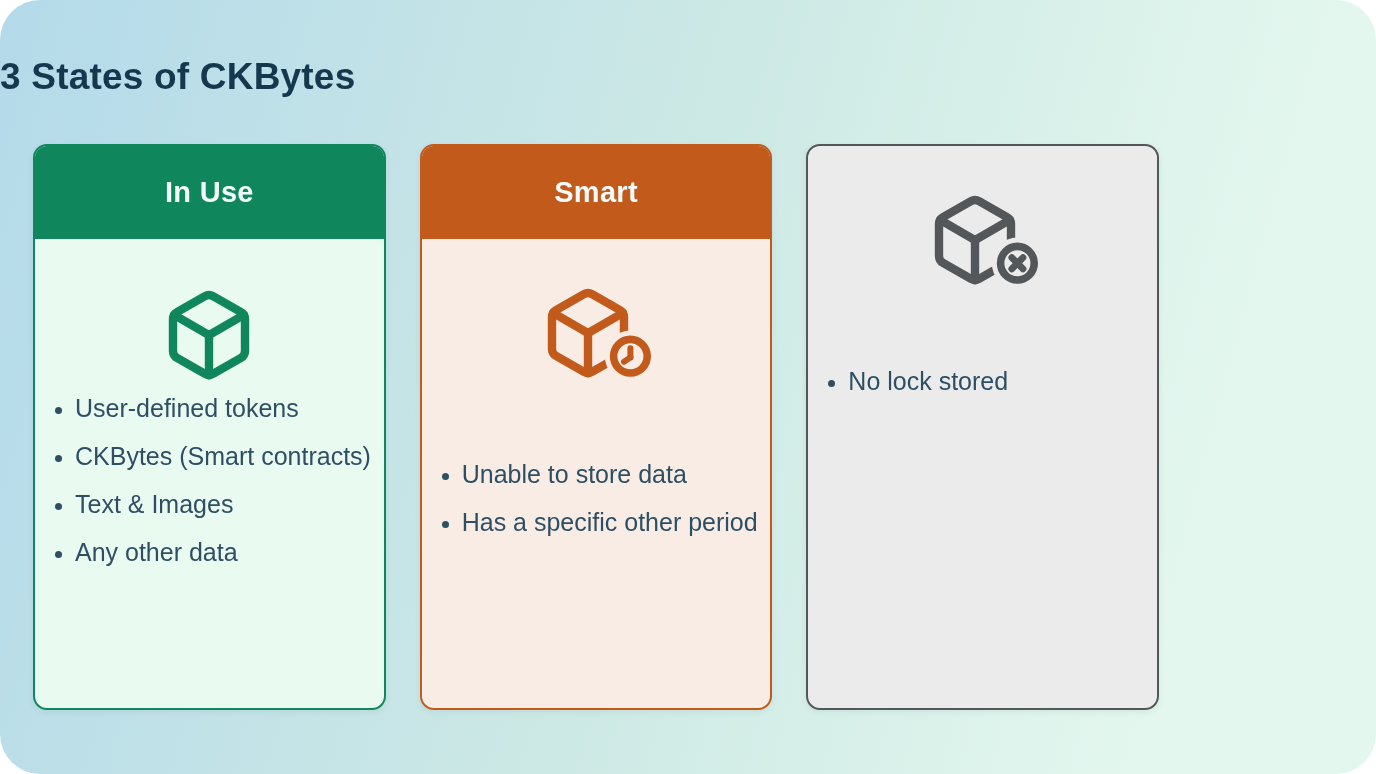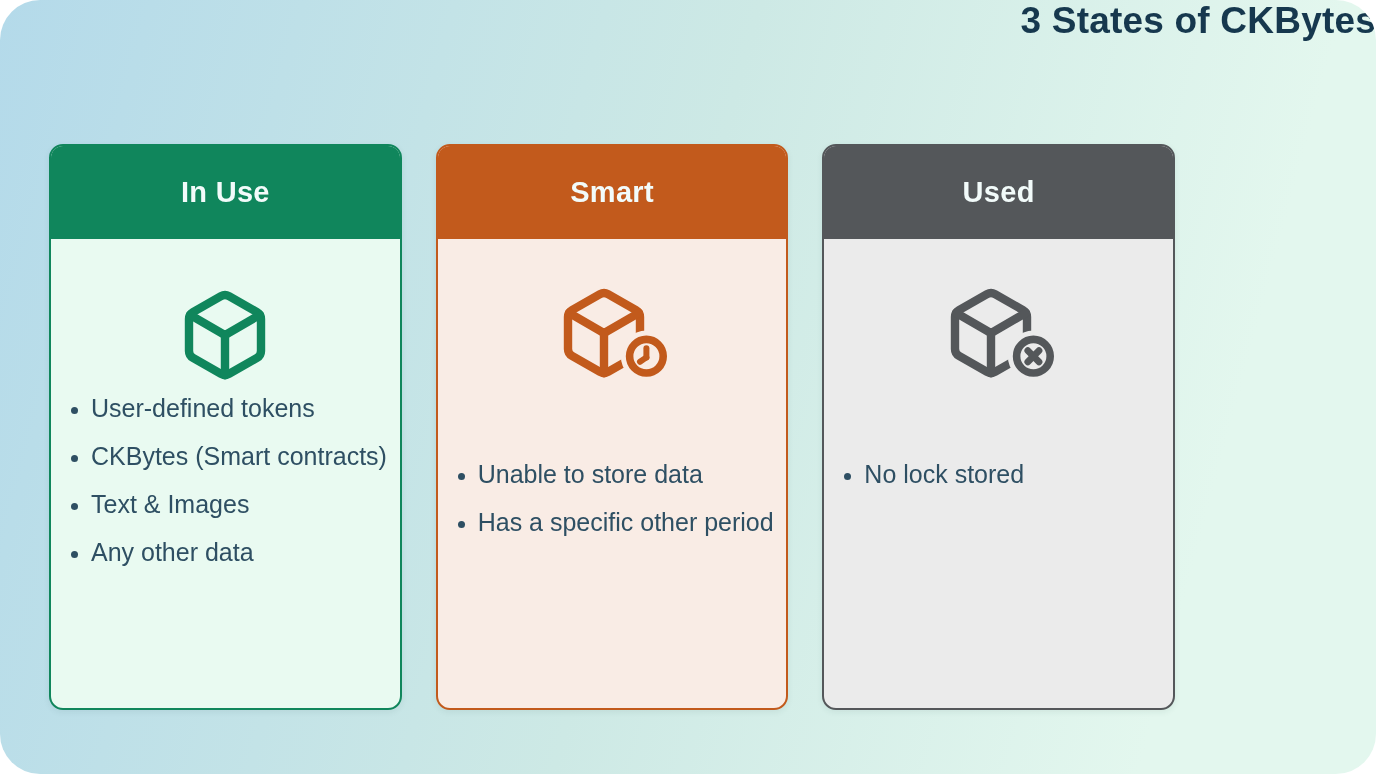--- a/index.html
+++ b/index.html
@@ -11,34 +11,34 @@
   .page {
     position: relative;
     width: 1376px;
     height: 774px;
     border-radius: 40px;
     background: linear-gradient(105deg, #b4daea 0%, #cde9e5 48%, #e3f7ee 85%);
     overflow: hidden;
   }
   .page-title {
     margin: 0;
-    text-align: right;
+    padding-top: 56px;
+    text-align: left;
     font-size: 37px;
     font-weight: 700;
     letter-spacing: 0.2px;
     color: #16384e;
   }
   .cards {
     position: absolute;
     left: 33px;
     top: 144px;
     width: 1126px;
     display: flex;
     gap: 34px;
-    margin-left: 16px;
   }
   .card {
     width: 414px;
     height: 566px;
     box-sizing: border-box;
     border: 2px solid var(--accent);
     border-radius: 14px;
     background: var(--body-bg);
     overflow: hidden;
     box-shadow: 0 2px 6px rgba(30, 60, 70, 0.08);
@@ -154,23 +154,20 @@
         </div>
         <div class="intro"></div>
         <ul>
           <li>Unable to store data</li>
           <li>Has a specific other period</li>
         </ul>
       </div>
     </section>
 
     <section class="card" style="--accent: #54575a; --body-bg: #ebebeb;">
-      <header class="card-header">
-        <h2>Used</h2>
-      </header>
       <div class="card-body">
         <div class="icon-wrap">
           <svg width="112" height="100" viewBox="0 0 28 25">
             <g class="cube-stroke" stroke-width="2.1">
               <path d="M21 16V8a2 2 0 0 0-1-1.73l-7-4a2 2 0 0 0-2 0l-7 4A2 2 0 0 0 3 8v8a2 2 0 0 0 1 1.73l7 4a2 2 0 0 0 2 0l7-4A2 2 0 0 0 21 16z"></path>
               <polyline points="3.27 6.96 12 12.01 20.73 6.96"></polyline>
               <line x1="12" y1="22.08" x2="12" y2="12"></line>
             </g>
             <circle class="halo" cx="22.6" cy="17.8" r="6.4"></circle>
             <circle class="cube-stroke badge-fill" cx="22.6" cy="17.8" r="4.2" stroke-width="1.9"></circle>

